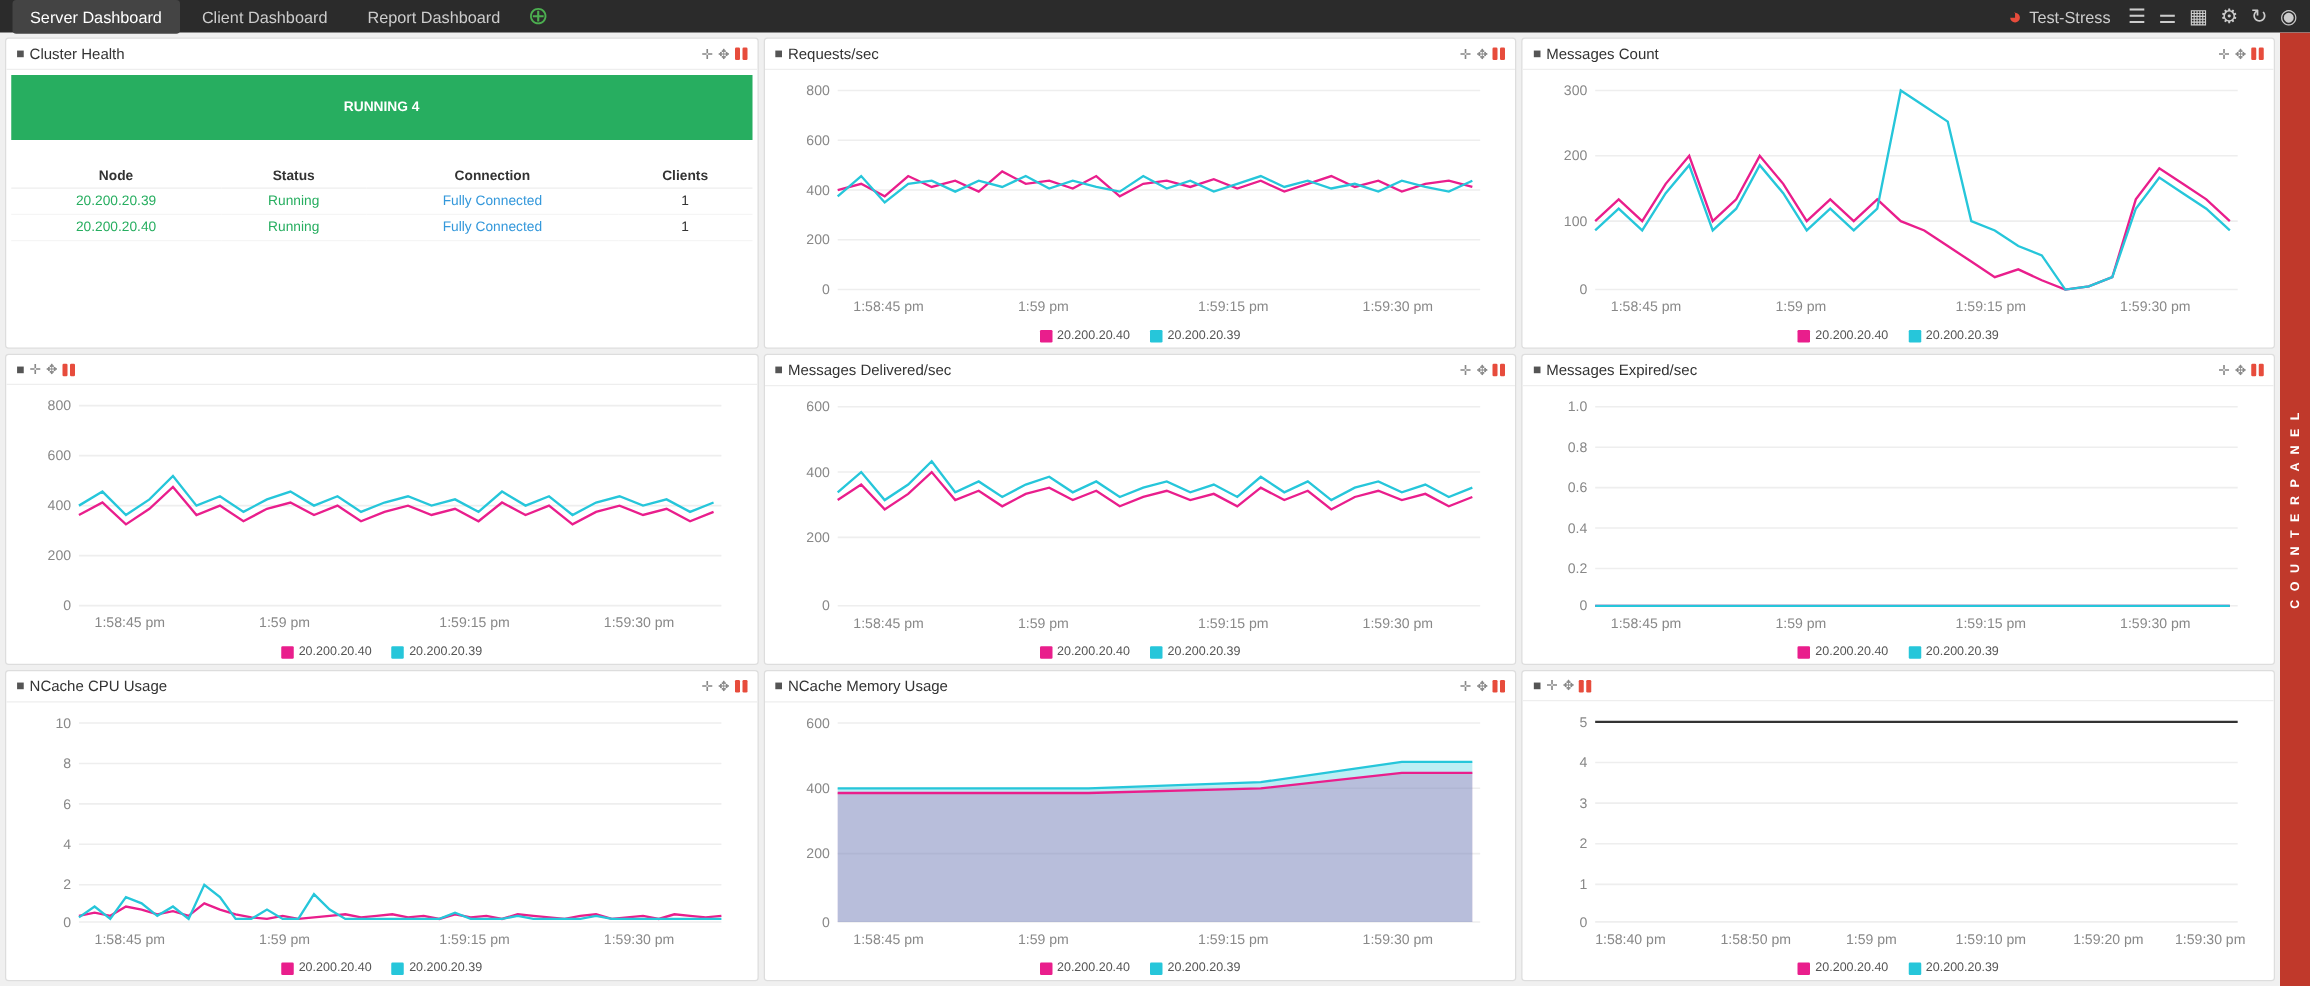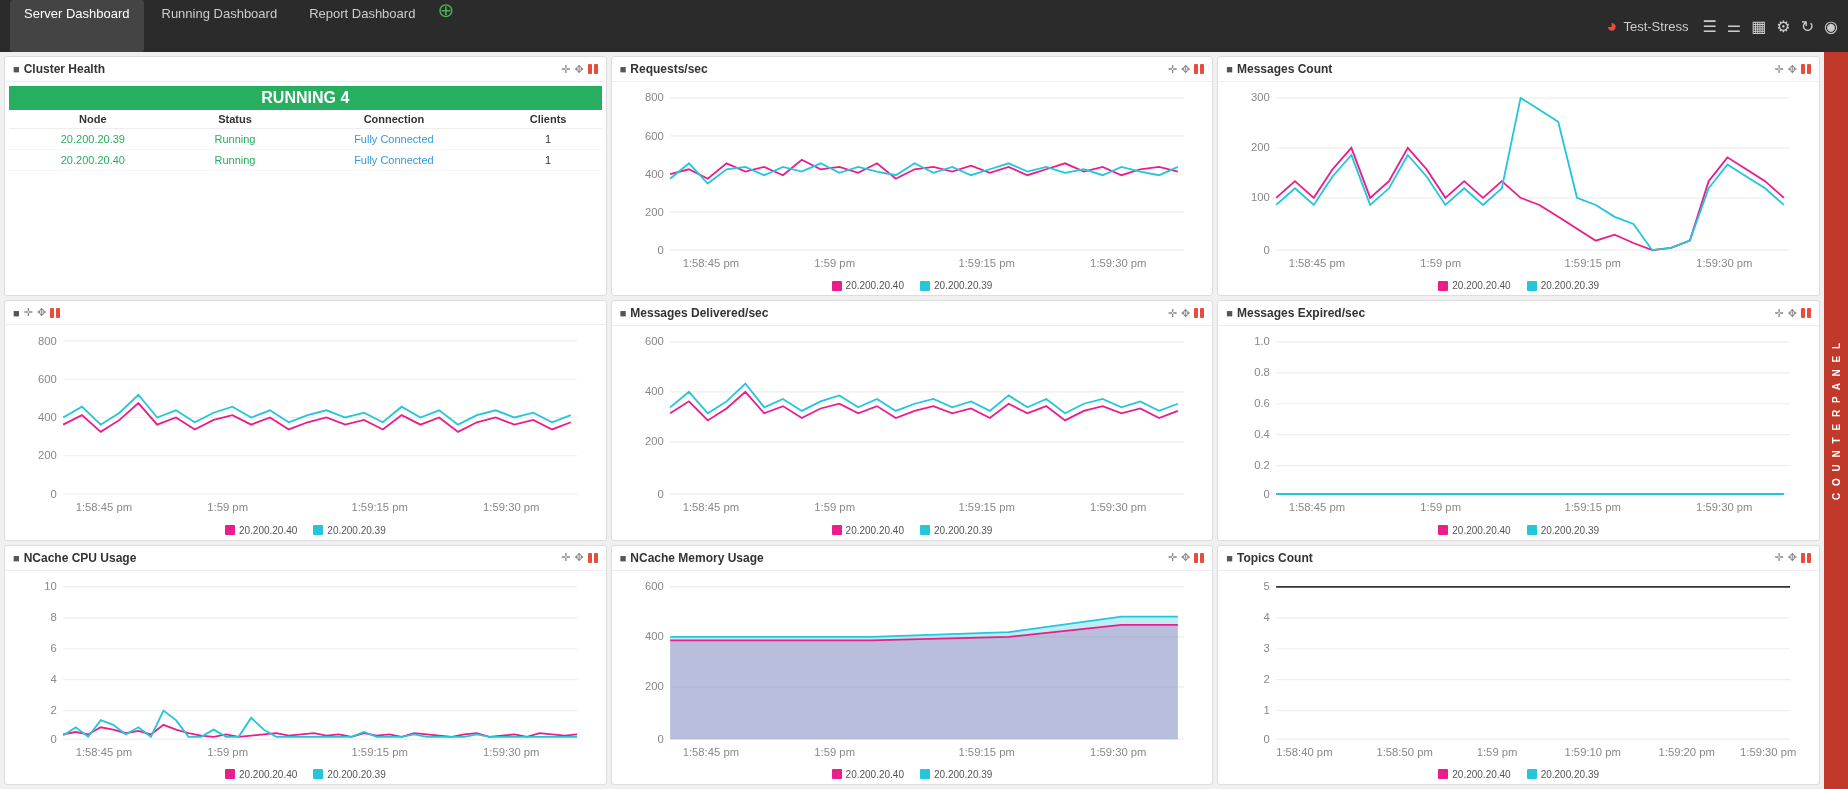--- a/index.html
+++ b/index.html
@@ -1,19 +1,19 @@
 <!DOCTYPE html>
 <html><head>
   <meta charset="utf-8">
   <style>
     * { box-sizing: border-box; margin: 0; padding: 0; }
     body { font-family: 'Segoe UI', Arial, sans-serif; font-size: 12px; background: #f0f0f0; display: flex; flex-direction: column; height: 100vh; overflow: hidden; }
 
     
-    .top-nav { display: flex; background: #2b2b2b; height: 52px; padding: 0 10px; gap: 4px; }
+    .top-nav { display: flex; align-items: center; background: #2b2b2b; height: 26px; padding: 0 10px; gap: 4px; }
     .nav-tab { padding: 6px 14px; color: #ccc; cursor: pointer; font-size: 13px; border-radius: 3px; }
     .nav-tab.active { background: #444; color: #fff; }
     .nav-add { color: #4caf50; font-size: 20px; cursor: pointer; margin-left: 4px; line-height: 1; }
     .nav-spacer { flex: 1; }
     .nav-brand { display: flex; align-items: center; gap: 6px; color: #ff4444; font-size: 13px; margin-right: 10px; }
     .nav-brand span { color: #ccc; }
     .nav-icons { display: flex; align-items: center; gap: 10px; }
     .nav-icon { color: #ccc; font-size: 16px; cursor: pointer; }
 
     
@@ -21,28 +21,28 @@
     .dashboard { flex: 1; display: grid; grid-template-columns: 1fr 1fr 1fr; grid-template-rows: 1fr 1fr 1fr; gap: 4px; padding: 4px; overflow: hidden; }
 
     
     .counter-panel { width: 24px; background: #c0392b; display: flex; align-items: center; justify-content: center; cursor: pointer; }
     .counter-panel-text { color: white; font-size: 10px; font-weight: bold; writing-mode: vertical-rl; text-orientation: mixed; letter-spacing: 2px; transform: rotate(180deg); }
 
     
     .widget { background: white; border: 1px solid #ddd; border-radius: 3px; display: flex; flex-direction: column; overflow: hidden; min-height: 0; }
     .widget-header { display: flex; align-items: center; padding: 5px 8px; border-bottom: 1px solid #eee; gap: 4px; }
     .widget-header-icon { color: #555; font-size: 11px; }
-    .widget-title { font-size: 12px; font-weight: bold; color: #333; flex: 1; }
+    .widget-title { font-size: 12px; font-weight: normal; color: #333; flex: 1; }
     .widget-controls { display: flex; align-items: center; gap: 4px; color: #888; font-size: 11px; }
     .widget-pause { display: flex; gap: 2px; }
     .pause-bar { width: 4px; height: 10px; background: #e74c3c; border-radius: 1px; }
 
     
     .cluster-content { flex: 1; overflow: auto; padding: 4px; }
-    .running-banner { background: #27ae60; color: white; text-align: center; padding: 3px; font-size: 16px; font-weight: bold; margin-bottom: 0; }
+    .running-banner { background: #27ae60; color: white; text-align: center; padding: 20px; font-size: 11px; font-weight: bold; margin-bottom: 20px; }
     .cluster-table { width: 100%; border-collapse: collapse; font-size: 11px; }
     .cluster-table th { text-align: center; padding: 3px 6px; color: #333; border-bottom: 1px solid #eee; font-weight: bold; }
     .cluster-table td { text-align: center; padding: 4px 6px; border-bottom: 1px solid #f5f5f5; }
     .node-name { color: #27ae60; }
     .status-running { color: #27ae60; }
     .conn-connected { color: #3498db; }
     .clients-count { color: #333; }
 
     
     .chart-area { flex: 1; padding: 4px 16px 2px 8px; min-height: 0; position: relative; }
@@ -54,21 +54,21 @@
     .axis-label { font-size: 9px; fill: #888; }
     .grid-line { stroke: #eee; stroke-width: 1; }
     .chart-line-pink { fill: none; stroke: #e91e8c; stroke-width: 1.5; }
     .chart-line-cyan { fill: none; stroke: #26c6da; stroke-width: 1.5; }
   </style>
 </head>
 <body>
 
 <div class="top-nav">
   <div class="nav-tab active">Server Dashboard</div>
-  <div class="nav-tab">Running Dashboard</div>
+  <div class="nav-tab">Client Dashboard</div>
   <div class="nav-tab">Report Dashboard</div>
   <div class="nav-add">⊕</div>
   <div class="nav-spacer"></div>
   <div class="nav-brand">
     <span style="color:#e74c3c; font-size:18px;">◕</span>
     <span>Test-Stress</span>
   </div>
   <div class="nav-icons">
     <span class="nav-icon">☰</span>
     <span class="nav-icon">⚌</span>
@@ -447,21 +447,20 @@
         <div class="legend-item">
             <div class="legend-box" style="background:#26c6da;"></div>
             <span>20.200.20.39</span>
           </div>
       </div>
     </div>
 
     <div class="widget">
       <div class="widget-header">
         <span class="widget-header-icon">■</span>
-        <span class="widget-title">Topics Count</span>
         <div class="widget-controls">
           <span>✛</span>
           <span>✥</span>
           <div class="widget-pause">
             <div class="pause-bar"></div>
               <div class="pause-bar"></div>
           </div>
         </div>
       </div>
       <div class="chart-area">

